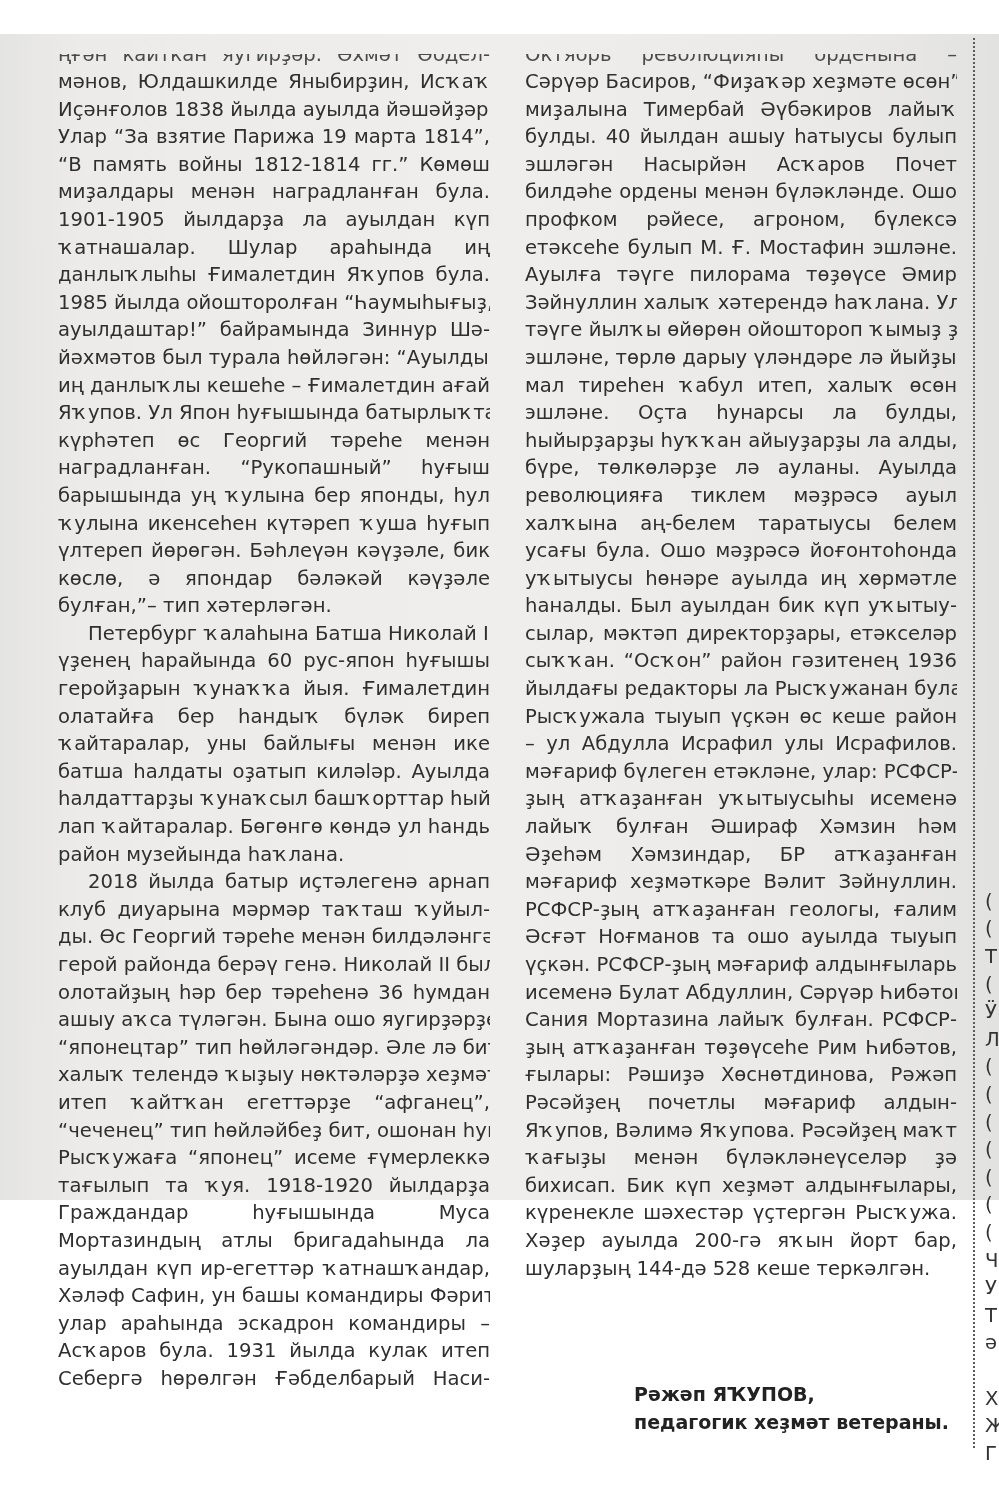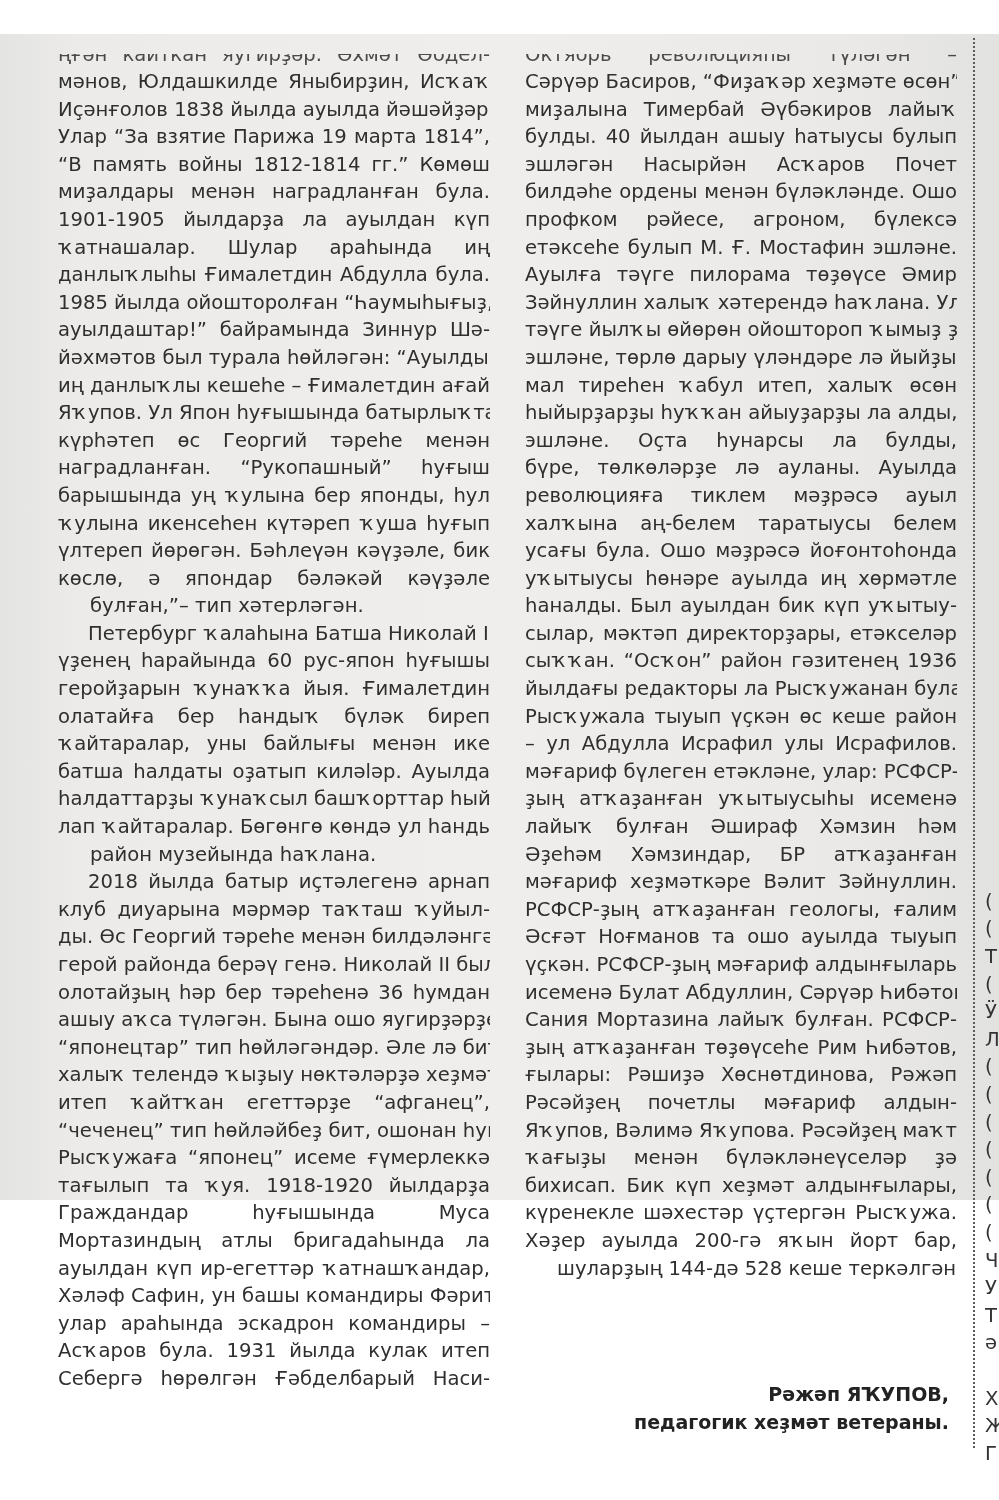--- a/index.html
+++ b/index.html
@@ -16,25 +16,25 @@
     .col {
       position: absolute; top: 20px; width: 432px;
       font-size: 19.6px; line-height: 27.6px;
     }
     .col-left { left: 58px; }
     .col-right { left: 525px; width: 432px; }
     .line {
       display: block; white-space: nowrap; text-align: justify; text-align-last: justify;
       height: 27.6px; overflow: hidden;
     }
-    .line.last { text-align-last: left; margin-left: 32px; }
+    .line.last { text-align-last: left; }
     .line.indent { padding-left: 30px; }
     .line.clipped { height: 14px; line-height: 2px; overflow: hidden; color: #4a4a4a; }
     .signature {
-      position: absolute; right: 50px; top: 1346px; text-align: right;
+      position: absolute; right: 50px; top: 1346px; 
       font-weight: bold; font-size: 19px; line-height: 28px; color: #222;
     }
     .divider {
       position: absolute; left: 973px; top: 38px; width: 0; height: 1410px;
       border-left: 2px dotted #5a5a5a;
     }
     .edge-col {
       position: absolute; left: 985px; top: 60px; width: 20px; height: 1400px; overflow: hidden;
       font-size: 19.6px; line-height: 27.6px; color: #333;
     }
@@ -46,21 +46,21 @@
 <div class="paper">
   <div class="col col-left" id="col-left">
       <span class="line clipped">ңғән кайткан яугирҙәр. Әхмәт Әбдел-</span>
       <span class="line">мәнов, Юлдашкилде Яныбирҙин, Исҡаҡ</span>
       <span class="line">Иҫәнғолов 1838 йылда ауылда йәшәйҙәр.</span>
       <span class="line">Улар “За взятие Парижа 19 марта 1814”,</span>
       <span class="line">“В память войны 1812-1814 гг.” Көмөш</span>
       <span class="line">миҙалдары менән наградланған була.</span>
       <span class="line">1901-1905 йылдарҙа ла ауылдан күп</span>
       <span class="line">ҡатнашалар. Шулар араһында иң</span>
-      <span class="line">данлыҡлыһы Ғималетдин Абдулла була.</span>
+      <span class="line">данлыҡлыһы Ғималетдин Яҡупов була.</span>
       <span class="line">1985 йылда ойошторолған “Һаумыһығыҙ,</span>
       <span class="line">ауылдаштар!” байрамында Зиннур Шә-</span>
       <span class="line">йәхмәтов был турала һөйләгән: “Ауылдың</span>
       <span class="line">иң данлыҡлы кешеһе – Ғималетдин ағай</span>
       <span class="line">Яҡупов. Ул Япон һуғышында батырлыҡтар</span>
       <span class="line">күрһәтеп өс Георгий тәреһе менән</span>
       <span class="line">наградланған. “Рукопашный” һуғыш</span>
       <span class="line">барышында уң ҡулына бер японды, һул</span>
       <span class="line">ҡулына икенсеһен күтәреп ҡуша һуғып</span>
       <span class="line">үлтереп йөрөгән. Бәһлеүән кәүҙәле, бик</span>
@@ -89,35 +89,35 @@
       <span class="line">тағылып та ҡуя. 1918-1920 йылдарҙа</span>
       <span class="line">Граждандар һуғышында Муса</span>
       <span class="line">Мортазиндың атлы бригадаһында ла</span>
       <span class="line">ауылдан күп ир-егеттәр ҡатнашҡандар,</span>
       <span class="line">Хәләф Сафин, ун башы командиры Фәрит</span>
       <span class="line">улар араһында эскадрон командиры –</span>
       <span class="line">Асҡаров була. 1931 йылда кулак итеп</span>
       <span class="line">Себергә һөрөлгән Ғәбделбарый Наси-</span>
     </div>
   <div class="col col-right" id="col-right">
-      <span class="line clipped">Октябрь революцияһы түләгән –</span>
+      <span class="line clipped">Октябрь революцияһы орденына –</span>
       <span class="line">Сәрүәр Басиров, “Фиҙаҡәр хеҙмәте өсөн”</span>
       <span class="line">миҙалына Тимербай Әүбәкиров лайыҡ</span>
       <span class="line">булды. 40 йылдан ашыу һатыусы булып</span>
       <span class="line">эшләгән Насырйән Асҡаров Почет</span>
       <span class="line">билдәһе ордены менән бүләкләнде. Ошо</span>
       <span class="line">профком рәйесе, агроном, бүлексә</span>
       <span class="line">етәксеһе булып М. Ғ. Мостафин эшләне.</span>
       <span class="line">Ауылға тәүге пилорама төҙөүсе Әмир</span>
       <span class="line">Зәйнуллин халыҡ хәтерендә һаҡлана. Ул</span>
       <span class="line">тәүге йылҡы өйөрөн ойоштороп ҡымыҙ ҙа</span>
       <span class="line">эшләне, төрлө дарыу үләндәре лә йыйҙы,</span>
       <span class="line">мал тиреһен ҡабул итеп, халыҡ өсөн</span>
+      <span class="line">эшләне. Оҫта һунарсы ла булды,</span>
       <span class="line">һыйырҙарҙы һуҡҡан айыуҙарҙы ла алды,</span>
-      <span class="line">эшләне. Оҫта һунарсы ла булды,</span>
       <span class="line">бүре, төлкөләрҙе лә ауланы. Ауылда</span>
       <span class="line">революцияға тиклем мәҙрәсә ауыл</span>
       <span class="line">халҡына аң-белем таратыусы белем</span>
       <span class="line">усағы була. Ошо мәҙрәсә йоғонтоһонда</span>
       <span class="line">уҡытыусы һөнәре ауылда иң хөрмәтле</span>
       <span class="line">һаналды. Был ауылдан бик күп уҡытыу-</span>
       <span class="line">сылар, мәктәп директорҙары, етәкселәр</span>
       <span class="line">сыҡҡан. “Осҡон” район гәзитенең 1936</span>
       <span class="line">йылдағы редакторы ла Рысҡужанан була</span>
       <span class="line">Рысҡужала тыуып үҫкән өс кеше район</span>

